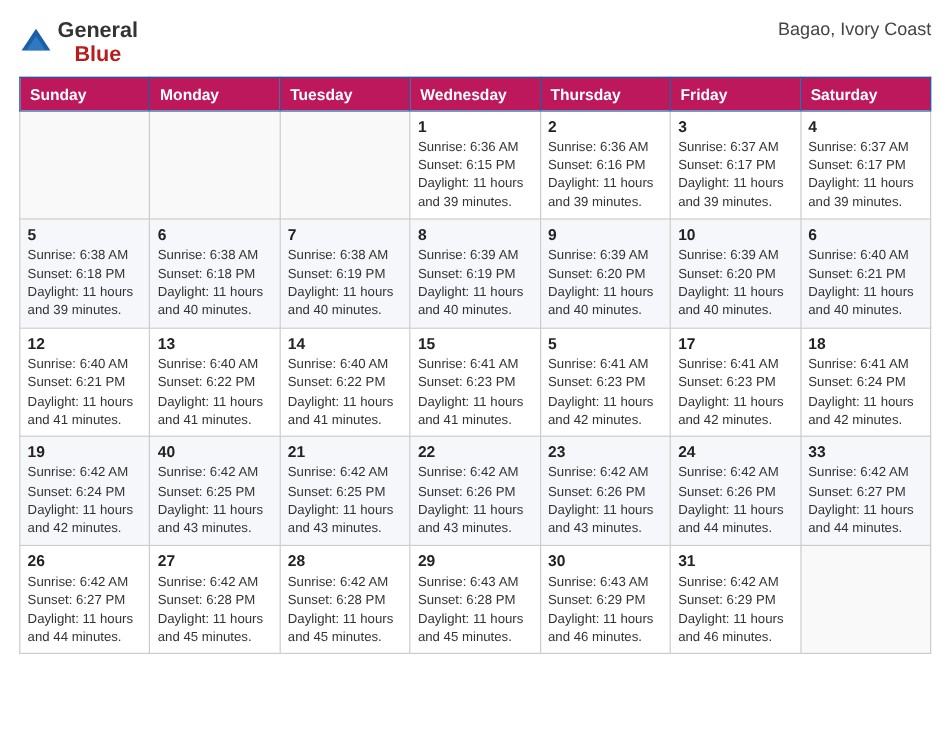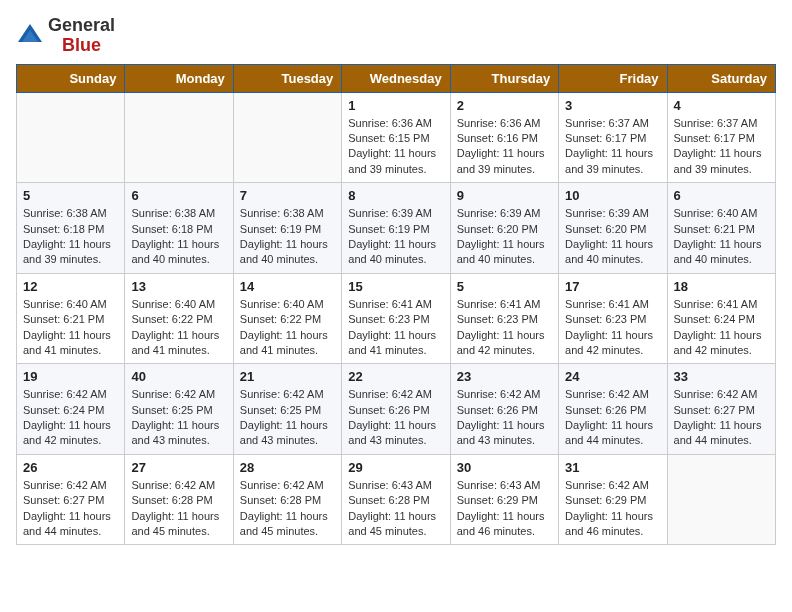--- a/index.html
+++ b/index.html
@@ -44,26 +44,26 @@
     .location-title {
       font-size: 15px;
       color: #444;
     }
     .calendar {
       width: 100%;
       border-collapse: collapse;
       border: 1px solid #ccc;
     }
     .calendar th {
-      background-color: #a16207;
+      background-color: #be185d;
       color: #fff;
       font-size: 13px;
       font-weight: bold;
       padding: 6px 8px;
-      text-align: right;
+      text-align: left;
       border: 1px solid #1a5fa8;
     }
     .calendar td {
       vertical-align: top;
       border: 1px solid #ccc;
       padding: 5px 6px;
       width: 108px;
       min-height: 90px;
       background: #fff;
     }
@@ -93,20 +93,21 @@
     <svg class="logo-icon" viewBox="0 0 28 28">
       <polygon points="14,2 26,20 2,20" fill="#1a5fa8"></polygon>
       <polygon points="14,8 22,20 6,20" fill="#4a90d9" opacity="0.5"></polygon>
     </svg>
     <div class="logo-text">
       <span class="logo-general">General</span><br>
       <span class="logo-blue">Blue</span>
     </div>
   </div>
   <div class="title-block">
+    <div class="location-title">Bagao, Ivory Coast</div>
   </div>
 </div>
 
 <table class="calendar">
   <thead>
     <tr id="weekday-header">
         <th>Sunday</th>
         <th>Monday</th>
         <th>Tuesday</th>
         <th>Wednesday</th>

